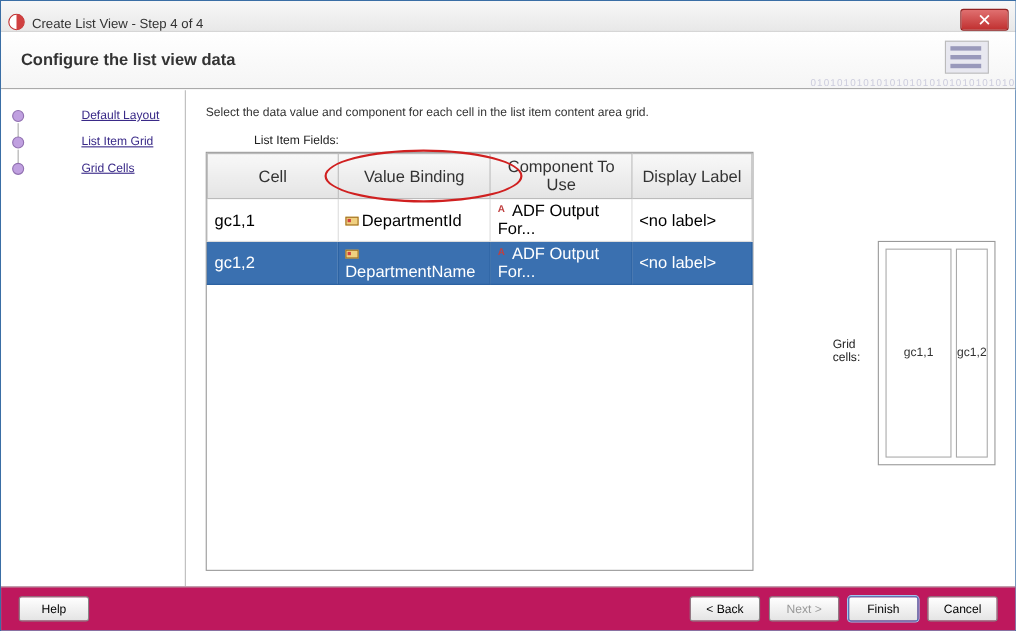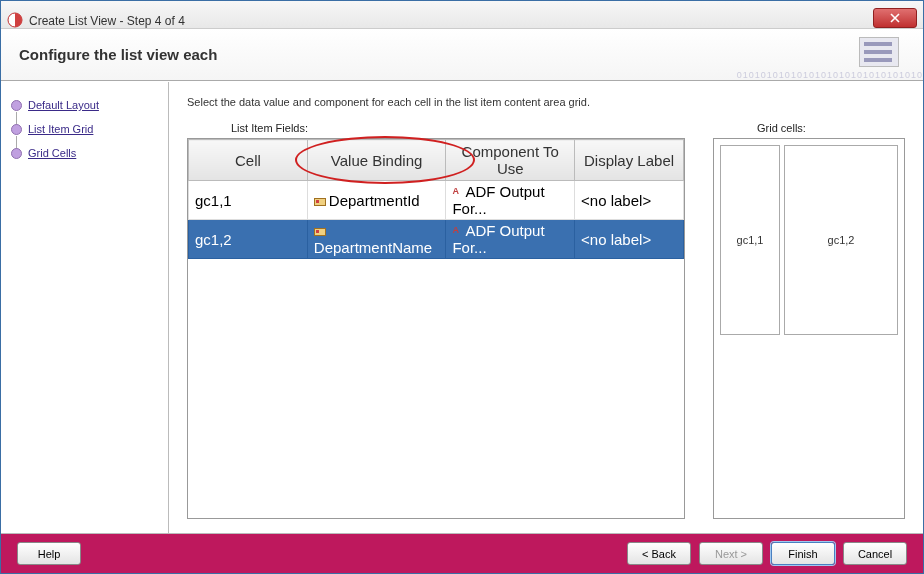--- a/index.html
+++ b/index.html
@@ -22,42 +22,42 @@
   
   
   .main { flex:1; display:flex; border-top:1px solid #fff; }
   .sidebar { width:168px; background:#fff; border-right:1px solid #bbb; padding:12px 8px; }
   .step { display:flex; align-items:center; height:22px; margin-bottom:2px; }
   .step-dot { width:11px; height:11px; border-radius:50%; background:#fff; border:1px solid #888; margin:0 6px 0 2px; position:relative; }
   .step-dot.done { background:#c0a0e0; border-color:#9070b0; }
   .step-dot.current { background:#fff; border:2px solid #4a90d9; box-shadow:0 0 0 2px #cde5ff; }
   .step-dot:after { content:""; position:absolute; left:4px; top:11px; width:1px; height:13px; background:#aaa; }
   .step:last-child .step-dot:after { display:none; }
-  .step a { color:#3a2a88; text-decoration:underline; cursor:pointer; }
+  .step a { color:#3a2a88; text-decoration:underline; cursor:pointer;margin-left:46px; }
   .step.current-step { color:#1a3a88; font-weight:bold; }
   
   .content { flex:1; padding:14px 18px; display:flex; flex-direction:column; }
   .instruction { color:#333; margin-bottom:14px; }
   .panels { flex:1; display:flex; gap:28px; }
   
   .fields-panel { flex:1; display:flex; flex-direction:column; position:relative; }
   .panel-label { margin-bottom:4px; color:#222;padding-left:44px; }
   .table-box { flex:1; border:1px solid #999; background:#fff; }
   table { width:100%; border-collapse:collapse; font-size:15px;padding-left:24px; }
   th { background:linear-gradient(#f8f8f8,#e4e4e4); border:1px solid #bbb; padding:3px 6px; font-weight:normal; color:#333; }
   td { border:1px solid #ddd; padding:2px 6px; height:18px; }
   tr.selected td { background:#3a70b0; color:#fff; border-color:#2a60a0; }
   .val-icon { display:inline-block; width:12px; height:8px; background:#f0d080; border:1px solid #a07020; vertical-align:middle; margin-right:3px; position:relative; }
   .val-icon:before { content:""; position:absolute; left:1px; top:1px; width:3px; height:3px; background:#d04040; }
   .comp-icon { display:inline-block; width:10px; height:10px; vertical-align:middle; margin-right:3px; position:relative; }
   .comp-icon:before { content:"A"; color:#c04040; font-size:9px; font-weight:bold; position:absolute; left:0; top:-2px; }
   
   .highlight-oval { position:absolute; border:2px solid #d02020; border-radius:50%/50%; pointer-events:none; left:108px; top:14px; width:180px; height:48px; }
   
-  .grid-panel { width:192px; display:flex; flex-direction:column; }
+  .grid-panel { width:192px; display:flex; flex-direction:row;align-items:center; }
   .grid-box { flex:1; border:1px solid #999; padding:6px; }
   .grid-row { display:flex; height:190px; gap:4px; }
   .grid-cell { border:1px solid #aaa; display:flex; align-items:center; justify-content:center; color:#333; }
   .grid-cell.gc1 { width:60px; }
   .grid-cell.gc2 { flex:1; }
   
   
   .footer { height:40px; border-top:1px solid #bbb; display:flex; align-items:center; padding:0 16px; background:#be185d; }
   .footer .spacer { flex:1; }
   .btn { min-width:64px; height:23px; margin-left:8px; background:linear-gradient(#fff,#e4e4e4); border:1px solid #888; border-radius:3px; font-size:11px; cursor:pointer; padding:0 10px; }
@@ -77,21 +77,21 @@
     </svg>
     <span class="title">Create List View - Step 4 of 4</span>
     <div class="close-btn">
       <svg width="10" height="10" viewBox="0 0 10 10">
         <path d="M1 1 L9 9 M9 1 L1 9" stroke="#fff" stroke-width="1.6"></path>
       </svg>
     </div>
   </div>
 
   <div class="banner">
-    <h1>Configure the list view each</h1>
+    <h1>Configure the list view data</h1>
     <div class="banner-icon"></div>
     <div class="banner-bits">0101010101010101010101010101010</div>
   </div>
 
   <div class="main">
     <div class="sidebar">
       <div class="step">
         <span class="step-dot done"></span>
         <a>Default Layout</a>
       </div>

